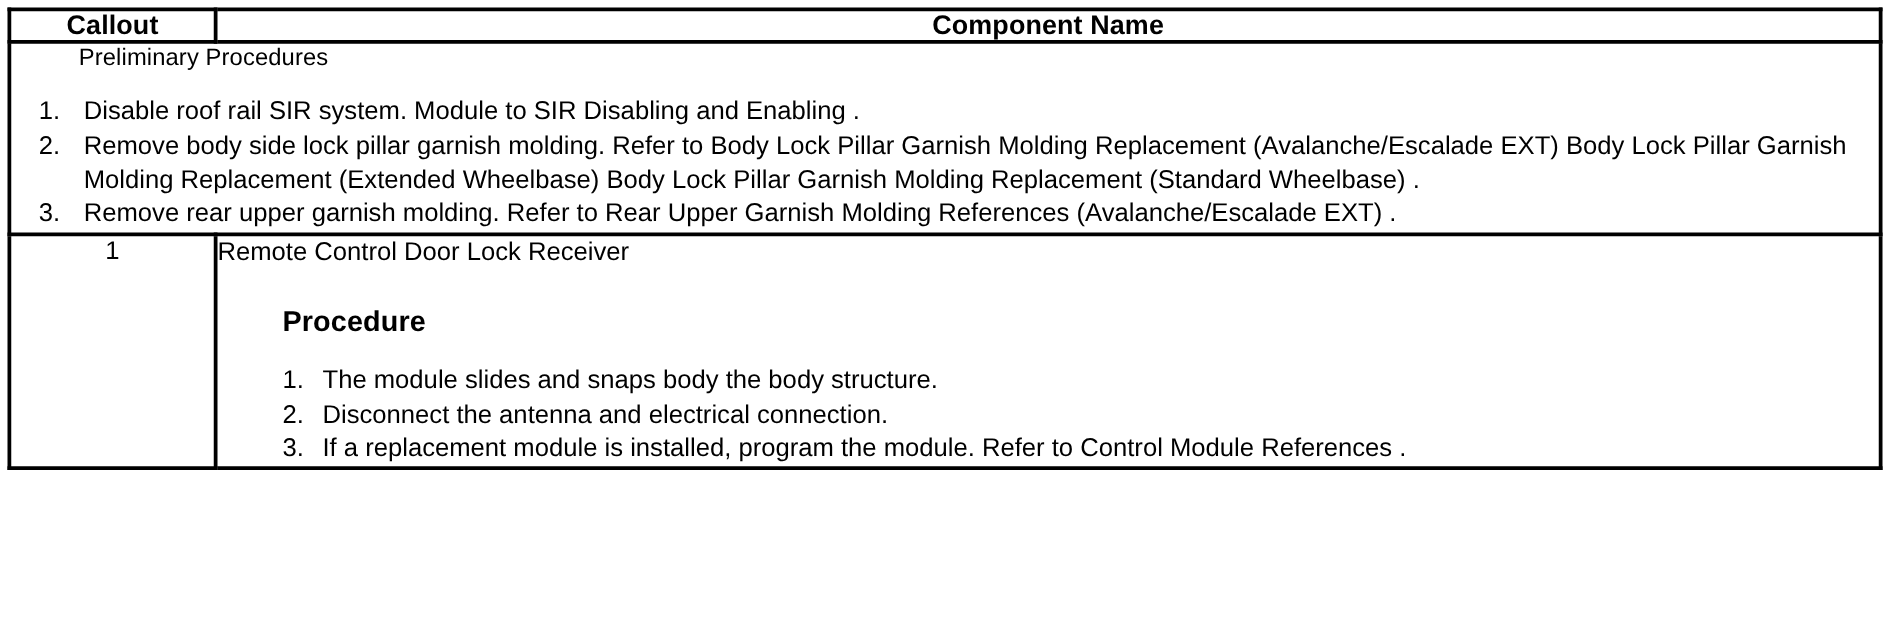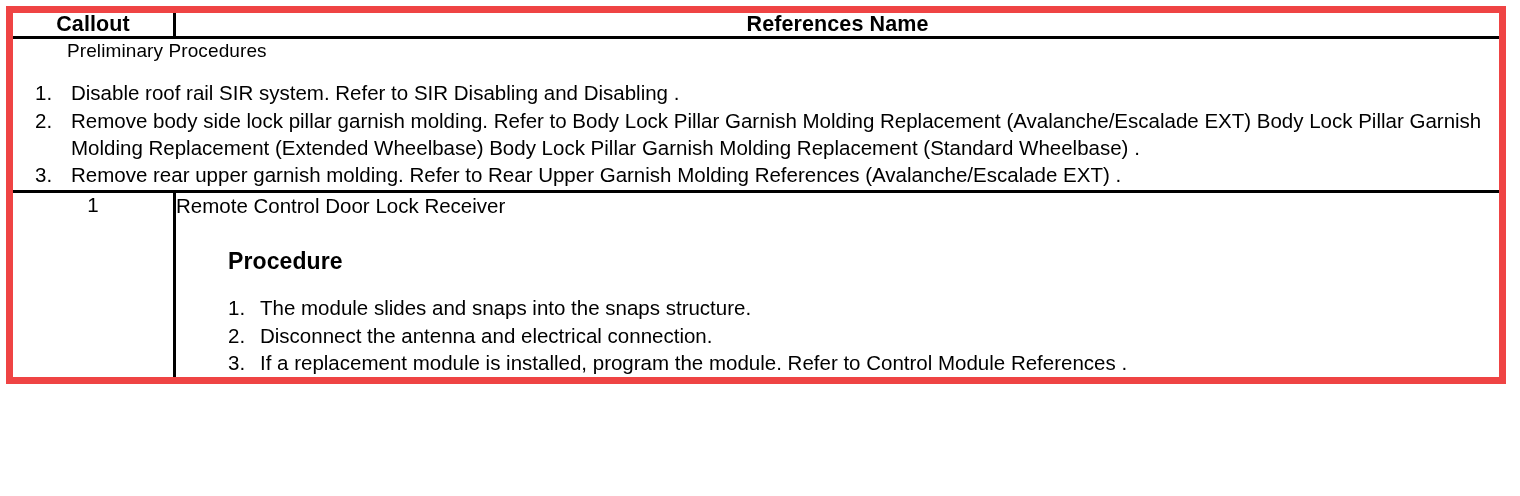--- a/index.html
+++ b/index.html
@@ -18,21 +18,21 @@
     position: relative;
     width: 1520px;
     height: 496px;
     box-sizing: border-box;
     padding: 6px 12px 4px 6px;
   }
   table.proc-table {
     border-collapse: collapse;
     width: 1500px;
     table-layout: fixed;
-    border: 7px solid #ef4444;
+    border: 1px solid #ef4444;
   }
   table.proc-table td,
   table.proc-table th {
     border: 3px solid #000;
     padding: 0;
     vertical-align: top;
     background: #fff;
   }
   col.col-callout { width: 165px; }
   col.col-name { width: auto; }
@@ -124,52 +124,52 @@
 
 <div class="page">
   <table class="proc-table">
     <colgroup>
       <col class="col-callout">
       <col class="col-name">
     </colgroup>
     <thead>
       <tr>
         <th class="hdr">Callout</th>
-        <th class="hdr">References Name</th>
+        <th class="hdr">Component Name</th>
       </tr>
     </thead>
     <tbody>
       <tr>
         <td class="prelim" colspan="2">
           <div class="prelim-title">Preliminary Procedures</div>
           <ol class="prelim-list">
             <li>
               <span class="num">1.</span>
-              <span class="txt">Disable roof rail SIR system. Refer to SIR Disabling and Disabling .</span>
+              <span class="txt">Disable roof rail SIR system. Module to SIR Disabling and Enabling .</span>
             </li>
             <li>
               <span class="num">2.</span>
               <span class="txt">Remove body side lock pillar garnish molding. Refer to Body Lock Pillar Garnish Molding Replacement (Avalanche/Escalade EXT) Body Lock Pillar Garnish Molding Replacement (Extended Wheelbase) Body Lock Pillar Garnish Molding Replacement (Standard Wheelbase) .</span>
             </li>
             <li>
               <span class="num">3.</span>
               <span class="txt">Remove rear upper garnish molding. Refer to Rear Upper Garnish Molding References (Avalanche/Escalade EXT) .</span>
             </li>
           </ol>
         </td>
       </tr>
       <tr>
         <td class="callout-num">1</td>
         <td class="detail">
           <div class="detail-title">Remote Control Door Lock Receiver</div>
           <div class="proc-heading">Procedure</div>
           <ol class="sub-list">
             <li>
               <span class="num">1.</span>
-              <span class="txt">The module slides and snaps into the snaps structure.</span>
+              <span class="txt">The module slides and snaps body the body structure.</span>
             </li>
             <li>
               <span class="num">2.</span>
               <span class="txt">Disconnect the antenna and electrical connection.</span>
             </li>
             <li>
               <span class="num">3.</span>
               <span class="txt">If a replacement module is installed, program the module. Refer to Control Module References .</span>
             </li>
           </ol>

